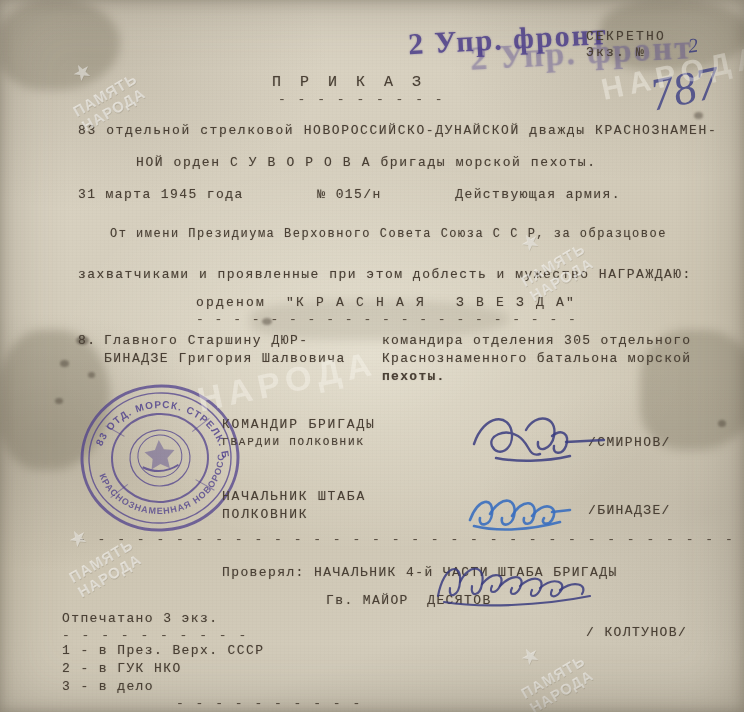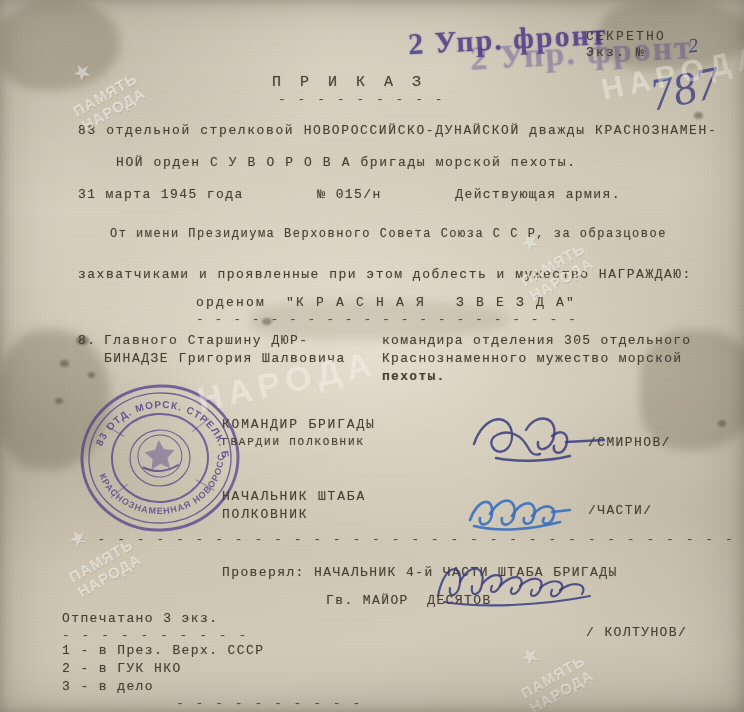--- a/index.html
+++ b/index.html
@@ -196,35 +196,35 @@
 
   <div class="t sp2" style="left:586px; top:30px;">СЕКРЕТНО</div>
   <div class="t sp2" style="left:586px; top:46px;">Экз. №</div>
   <div class="hand-sm" style="left:688px; top:34px;">2</div>
   <div class="hand-num" style="left:650px; top:62px;">787</div>
 
   <div class="t sp" style="left:272px; top:74px; font-size:15px; letter-spacing:5px;">П Р И К А З</div>
   <div class="dashes" style="left:278px; top:92px; letter-spacing:2px;">- - - - - - - - -</div>
 
   <div class="t" style="left:78px; top:124px; font-size:13px; letter-spacing:1.6px;">83 отдельной стрелковой НОВОРОССИЙСКО-ДУНАЙСКОЙ дважды КРАСНОЗНАМЕН-</div>
-  <div class="t" style="left:116px; top:156px; font-size:13px; letter-spacing:1.6px;">НОЙ орден С У В О Р О В А бригады морской пехоты.</div>
+  <div class="t" style="left:136px; top:156px; font-size:13px; letter-spacing:1.6px;">НОЙ орден С У В О Р О В А бригады морской пехоты.</div>
 
   <div class="t" style="left:78px; top:188px; font-size:13px; letter-spacing:1.4px;">31 марта 1945 года        № 015/н        Действующая армия.</div>
 
   <div class="t" style="left:110px; top:228px; font-size:12px; letter-spacing:1.5px;">От имени Президиума Верховного Совета Союза С С Р, за образцовое</div>
   <div class="t" style="left:78px;  top:268px; font-size:13px; letter-spacing:1.5px;">захватчиками и проявленные при этом доблесть и мужество НАГРАЖДАЮ:</div>
 
   <div class="t" style="left:196px; top:296px; font-size:13px; letter-spacing:2.2px;">орденом  "К Р А С Н А Я   З В Е З Д А"</div>
   <div class="dashes" style="left:196px; top:312px; letter-spacing:1.5px;">- - - - - - - - - - - - - - - - - - - - -</div>
 
   <div class="t" style="left:78px;  top:334px; font-size:13px; letter-spacing:1.5px;">8.</div>
   <div class="t" style="left:104px; top:334px; font-size:13px; letter-spacing:1.5px;text-align:center;">Главного Старшину ДЮР-</div>
   <div class="t" style="left:104px; top:352px; font-size:13px; letter-spacing:1.5px;">БИНАДЗЕ Григория Шалвовича</div>
   <div class="t" style="left:382px; top:334px; font-size:13px; letter-spacing:1.3px;">командира отделения 305 отдельного</div>
-  <div class="t" style="left:382px; top:352px; font-size:13px; letter-spacing:1.3px;">Краснознаменного мужество морской</div>
+  <div class="t" style="left:382px; top:352px; font-size:13px; letter-spacing:1.3px;">Краснознаменного батальона морской</div>
   <div class="t" style="left:382px; top:370px; font-size:13px; letter-spacing:1.3px;font-weight:bold;">пехоты.</div>
 
   <div class="seal">
     <svg width="164" height="152" viewBox="0 0 164 152">
       <g fill="none" stroke="#4b3c8c" stroke-opacity="0.72">
         <ellipse cx="82" cy="76" rx="78" ry="72" stroke-width="3"></ellipse>
         <ellipse cx="82" cy="76" rx="71" ry="65" stroke-width="1.4"></ellipse>
         <ellipse cx="82" cy="76" rx="48" ry="44" stroke-width="2"></ellipse>
         <ellipse cx="82" cy="76" rx="30" ry="28" stroke-width="1.2"></ellipse>
       </g>
@@ -261,21 +261,21 @@
         <path d="M60 24 C 70 6, 92 10, 88 30 C 86 44, 70 48, 72 36"></path>
         <path d="M86 30 C 96 22, 104 28, 100 40 C 96 50, 86 48, 88 40"></path>
         <path d="M100 36 L 138 34"></path>
         <path d="M30 52 C 50 56, 78 56, 104 50"></path>
       </g>
     </svg>
   </div>
 
   <div class="t" style="left:222px; top:490px; font-size:13px; letter-spacing:1.8px;">НАЧАЛЬНИК ШТАБА</div>
   <div class="t" style="left:222px; top:508px; font-size:13px; letter-spacing:1.8px;">ПОЛКОВНИК</div>
-  <div class="t" style="left:588px; top:504px; font-size:13px; letter-spacing:1.4px;">/ЧАСТИ/</div>
+  <div class="t" style="left:588px; top:504px; font-size:13px; letter-spacing:1.4px;">/БИНАДЗЕ/</div>
 
   <div class="sig" style="left:464px; top:486px;">
     <svg width="120" height="50" viewBox="0 0 120 50">
       <g fill="none" stroke="#3a6fc0" stroke-opacity="0.9" stroke-width="2.6" stroke-linecap="round">
         <path d="M6 34 C 14 12, 30 10, 28 28 C 27 40, 14 42, 16 32"></path>
         <path d="M26 28 C 38 8, 54 12, 50 30 C 48 40, 36 42, 38 32"></path>
         <path d="M48 30 C 58 12, 74 14, 70 30 C 68 40, 58 40, 60 32"></path>
         <path d="M68 30 C 80 14, 96 20, 88 34 C 84 40, 76 38, 80 32"></path>
         <path d="M10 40 C 34 46, 66 44, 96 36"></path>
         <path d="M88 26 L 106 24"></path>

